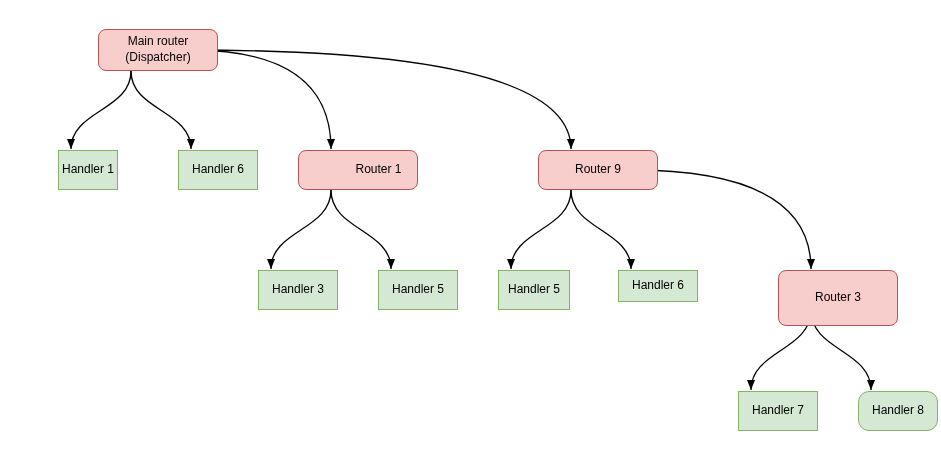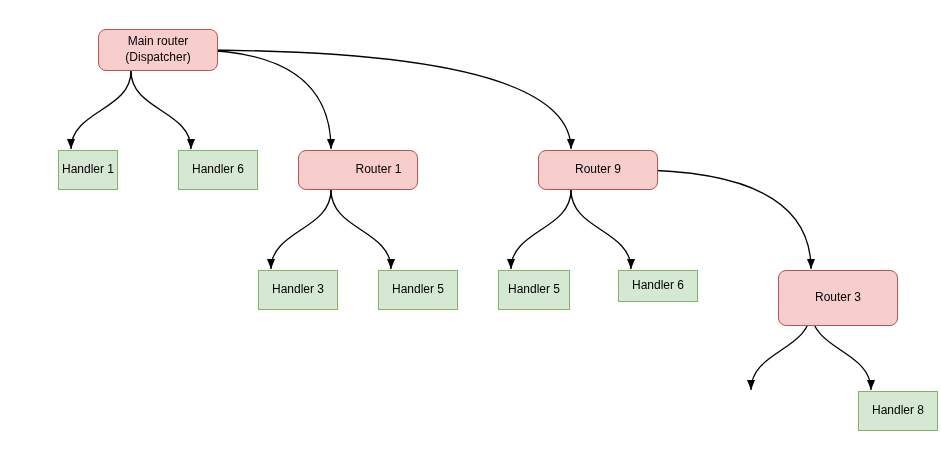--- a/index.html
+++ b/index.html
@@ -68,14 +68,15 @@
 (Dispatcher)</span></div>
     <div class="node handler" style="left: 31px; top: 150px; width: 60px; height: 40px;"><span>Handler 1</span></div>
     <div class="node handler" style="left: 151px; top: 150px; width: 80px; height: 40px;"><span>Handler 6</span></div>
     <div class="node router" style="left: 271px; top: 150px; width: 120px; height: 40px; padding-left: 41px;"><span>Router 1</span></div>
     <div class="node router" style="left: 511px; top: 150px; width: 120px; height: 40px;"><span>Router 9</span></div>
     <div class="node handler" style="left: 231px; top: 270px; width: 80px; height: 40px;"><span>Handler 3</span></div>
     <div class="node handler" style="left: 351px; top: 270px; width: 80px; height: 40px;"><span>Handler 5</span></div>
     <div class="node handler" style="left: 471px; top: 270px; width: 72px; height: 40px;"><span>Handler 5</span></div>
     <div class="node handler" style="left: 591px; top: 270px; width: 80px; height: 32px;"><span>Handler 6</span></div>
     <div class="node router" style="left: 751px; top: 270px; width: 120px; height: 56px;"><span>Router 3</span></div>
-    <div class="node handler" style="left: 831px; top: 391px; width: 80px; height: 40px;"><span>Handler 8</span></div>
+    <div class="node handler" style="left: 711px; top: 391px; width: 80px; height: 40px;"><span>Handler 7</span></div>
+    <div class="node handler" style="left: 831px; top: 391px; width: 80px; height: 40px; border-radius: 11px;"><span>Handler 8</span></div>
   </div>
 
 </body></html>

